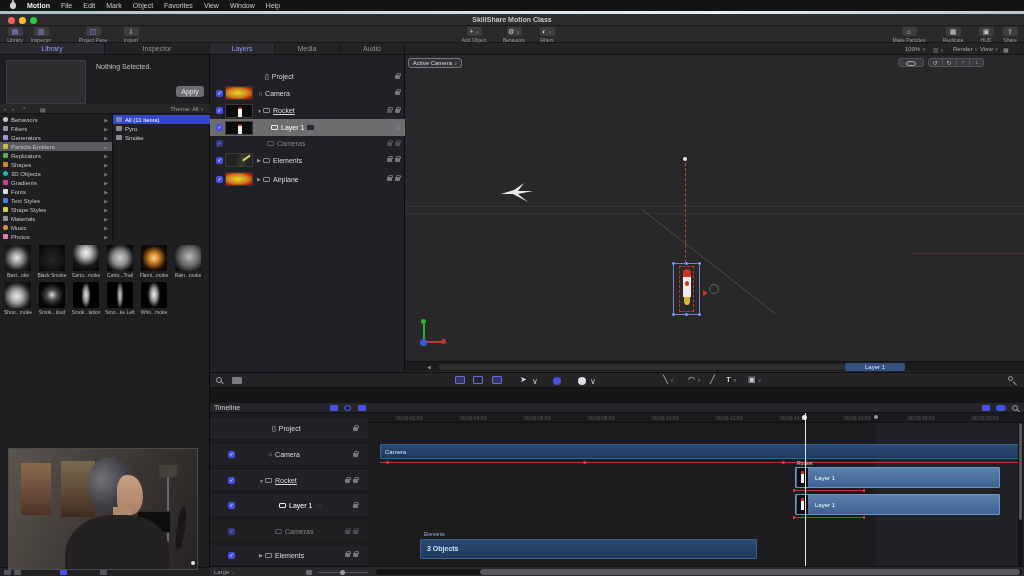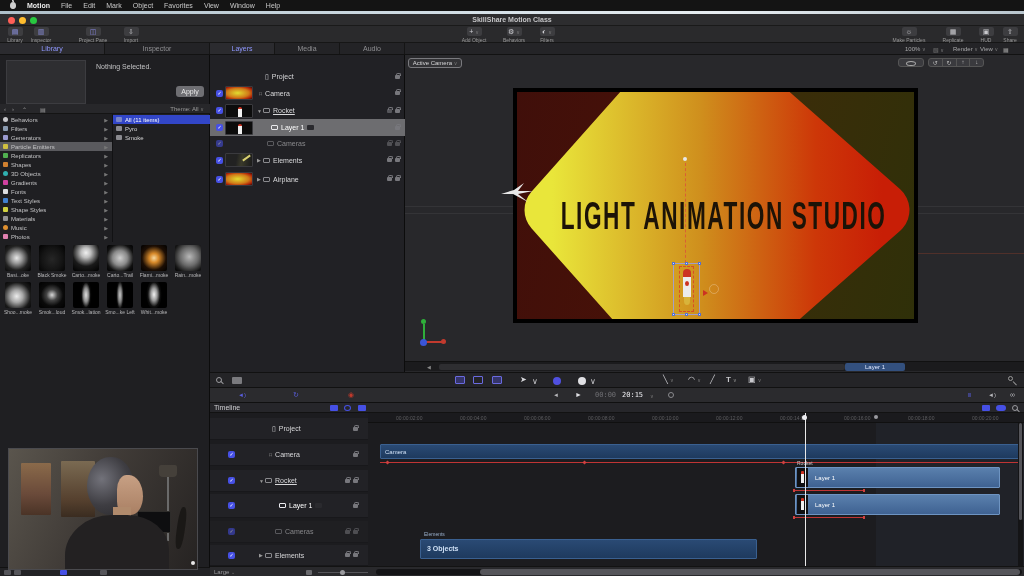--- a/index.html
+++ b/index.html
@@ -215,36 +215,20 @@
     <div class="abs pill" style="left:493px;top:3px;width:26px;">
       <div style="width:10px;height:5px;border:1px solid #aaa;border-radius:50%;margin:1.5px auto;"></div>
     </div>
     <div class="abs pill" style="left:523px;top:3px;width:56px;display:flex;">
       <span style="flex:1;border-right:1px solid #555;font-size:6px;color:#bbb;text-align:center;">↺</span>
       <span style="flex:1;border-right:1px solid #555;font-size:6px;color:#bbb;text-align:center;">↻</span>
       <span style="flex:1;border-right:1px solid #555;font-size:6px;color:#bbb;text-align:center;">↑</span>
       <span style="flex:1;font-size:6px;color:#bbb;text-align:center;">↓</span>
     </div>
 
-    <div class="abs frame">
-      <div class="frameinner">
-        <svg width="397" height="227" viewBox="0 0 397 227">
-          <defs>
-            <linearGradient id="grad1" x1="0" y1="0" x2="1" y2="0">
-              <stop offset="0" stop-color="#e9e63a"></stop>
-              <stop offset="0.45" stop-color="#cf8f1d"></stop>
-              <stop offset="0.8" stop-color="#cd3708"></stop>
-              <stop offset="1" stop-color="#c81e06"></stop>
-            </linearGradient>
-          </defs>
-          <polygon points="35,118 180,-45 365,118 180,281" fill="url(#grad1)" stroke="url(#grad1)" stroke-width="55" stroke-linejoin="round"></polygon>
-        </svg>
-        <div class="headline">LIGHT ANIMATION STUDIO</div>
-      </div>
-    </div>
 
     <svg class="abs" style="left:95px;top:126px;" width="34" height="24" viewBox="0 0 34 24">
       <path d="M1 13 L14 9 L24 2 L18 10 L33 10 L18 13 L28 21 L13 13 Z" fill="#e8e8e8"></path>
     </svg>
 
     <div class="abs adot" style="left:278px;top:102px;width:4px;height:4px;background:#e8e8e8;"></div>
     <div class="abs" style="left:280px;top:108px;width:1px;height:100px;border-left:1px dashed rgba(220,80,60,0.8);"></div>
 
     <div class="abs selbox">
       <span class="hdl" style="left:-2px;top:-2px;"></span>
@@ -526,34 +510,20 @@
     <span class="abs" style="left:368px;top:4px;width:8px;height:8px;background:#e0e0e4;border-radius:50%;"></span>
     <span class="tglyph ddv" style="left:380px;top:4px;">∨</span>
     <span class="tglyph" style="left:453px;">╲ <span class="ddv">∨</span></span>
     <span class="tglyph" style="left:478px;">◠ <span class="ddv">∨</span></span>
     <span class="tglyph" style="left:500px;">╱</span>
     <span class="tglyph" style="left:516px;font-weight:bold;">T <span class="ddv">∨</span></span>
     <span class="tglyph" style="left:538px;">▣ <span class="ddv">∨</span></span>
     <span class="keyico" style="left:798px;top:3px;"></span>
   </div>
 
-  <div class="abs transport">
-    <span class="abs f6" style="left:28px;top:4px;color:#5a5fe0;">◄)</span>
-    <span class="abs f7" style="left:83px;top:3px;color:#5a5fe0;">↻</span>
-    <span class="abs f7" style="left:138px;top:3px;color:#c0392b;">◉</span>
-    <span class="abs f6" style="left:343px;top:4px;color:#b8b8bc;">◄</span>
-    <span class="abs f7" style="left:365px;top:3px;color:#e0e0e4;">►</span>
-    <span class="abs f7 mono" style="left:385px;top:3px;color:#6e6e72;">00:00</span>
-    <span class="abs f7 mono" style="left:412px;top:3px;color:#ececf0;">20:15</span>
-    <span class="abs ddv" style="left:440px;top:5px;">∨</span>
-    <span class="abs" style="left:458px;top:4px;width:6px;height:6px;border:1px solid #8a8a8e;border-radius:50%;"></span>
-    <span class="abs f6" style="left:758px;top:4px;color:#5a5fe0;font-weight:bold;">‖</span>
-    <span class="abs f6" style="left:778px;top:4px;color:#b8b8bc;">◄)</span>
-    <span class="abs f7" style="left:800px;top:3px;color:#b8b8bc;">∞</span>
-  </div>
 
   <div class="abs timeline">
     <div class="tlhdr">
       <span class="abs f7" style="left:4px;top:1px;color:#cfcfd2;">Timeline</span>
       <span class="abs" style="left:120px;top:2px;width:8px;height:6px;background:#4650e5;border-radius:1px;"></span>
       <span class="abs" style="left:134px;top:2px;width:7px;height:6px;border:1px solid #4650e5;border-radius:50%;"></span>
       <span class="abs" style="left:148px;top:2px;width:8px;height:6px;background:#4650e5;border-radius:1px;"></span>
       <span class="abs" style="left:772px;top:2px;width:8px;height:6px;background:#4650e5;border-radius:1px;"></span>
       <span class="abs" style="left:786px;top:2px;width:10px;height:6px;background:#4650e5;border-radius:3px;"></span>
       <span class="mag" style="left:802px;top:2px;"></span>

